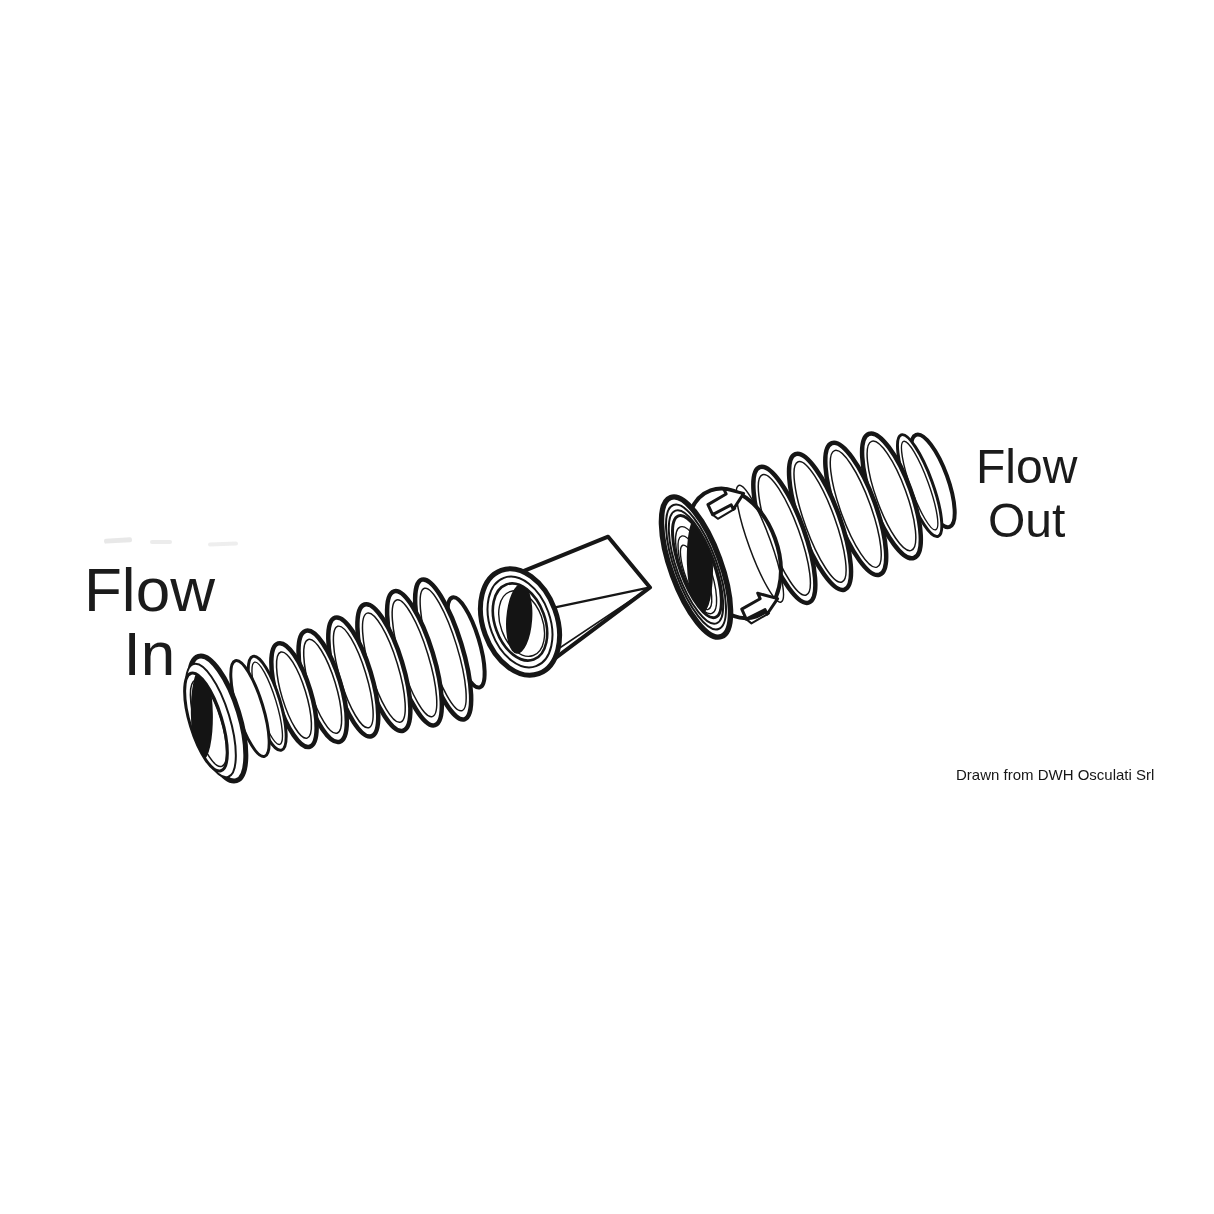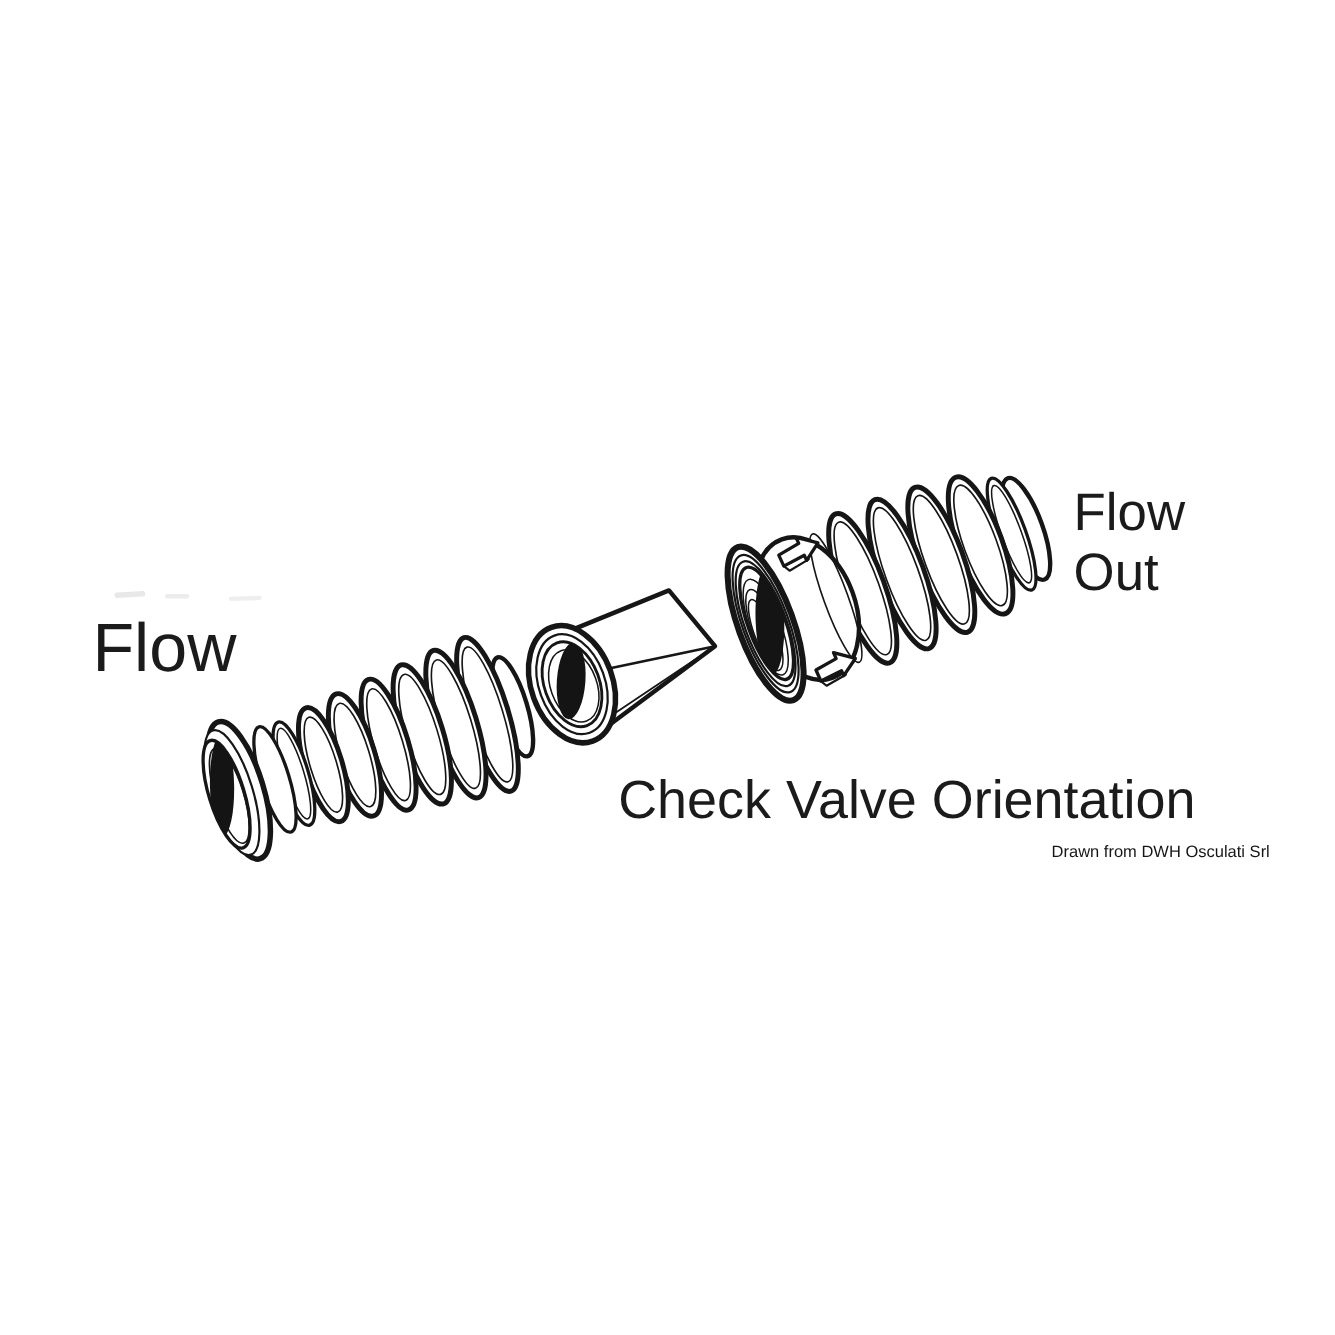--- a/index.html
+++ b/index.html
@@ -19,21 +19,21 @@
   .label {
     position: absolute;
     color: #1b1b1b;
     white-space: nowrap;
     user-select: none;
   }
   .label-flow-in   { left: 84px;  top: 558px; font-size: 62px; line-height: 1.03; letter-spacing: 0px; }
   .label-flow-out  { left: 976px; top: 440px; font-size: 48px; line-height: 1.12; }
   .label-caption   { left: 562px; top: 700px; font-size: 49px; }
   .label-credit    { left: 956px; top: 766px; width: 185px; font-size: 15px; text-align: right; color: #161616; }
-  .line { display: block; }
+  .line { display: block; text-align: center; }
 </style>
 </head>
 <body>
 
 <div class="stage">
 
   <svg class="art" viewBox="0 0 1214 1214" xmlns="http://www.w3.org/2000/svg">
     <defs>
       <clipPath id="clip-inlet-hole">
         <ellipse cx="0" cy="0" rx="16" ry="51"></ellipse>
@@ -135,24 +135,24 @@
         <ellipse cx="-1" cy="3" rx="14" ry="46" fill="none" stroke-width="1.4"></ellipse>
         <ellipse cx="-3" cy="5" rx="11" ry="39" fill="none" stroke-width="1.4"></ellipse>
         <ellipse cx="-5" cy="7" rx="8" ry="32" fill="none" stroke-width="1.4"></ellipse>
         <ellipse cx="4" cy="-3" rx="13" ry="50" fill="#141414" stroke="none" transform="rotate(18)"></ellipse>
       </g>
     </g>
   </svg>
 
   <div class="label label-flow-in">
     <span class="line">Flow</span>
+    <span class="line">In</span>
   </div>
 
   <div class="label label-flow-out">
     <span class="line">Flow</span>
     <span class="line">Out</span>
   </div>
 
-  <div class="label label-caption">Check Valve Orientation</div>
 
   <div class="label label-credit">Drawn from DWH Osculati Srl</div>
 
 </div>
 
 </body></html>

